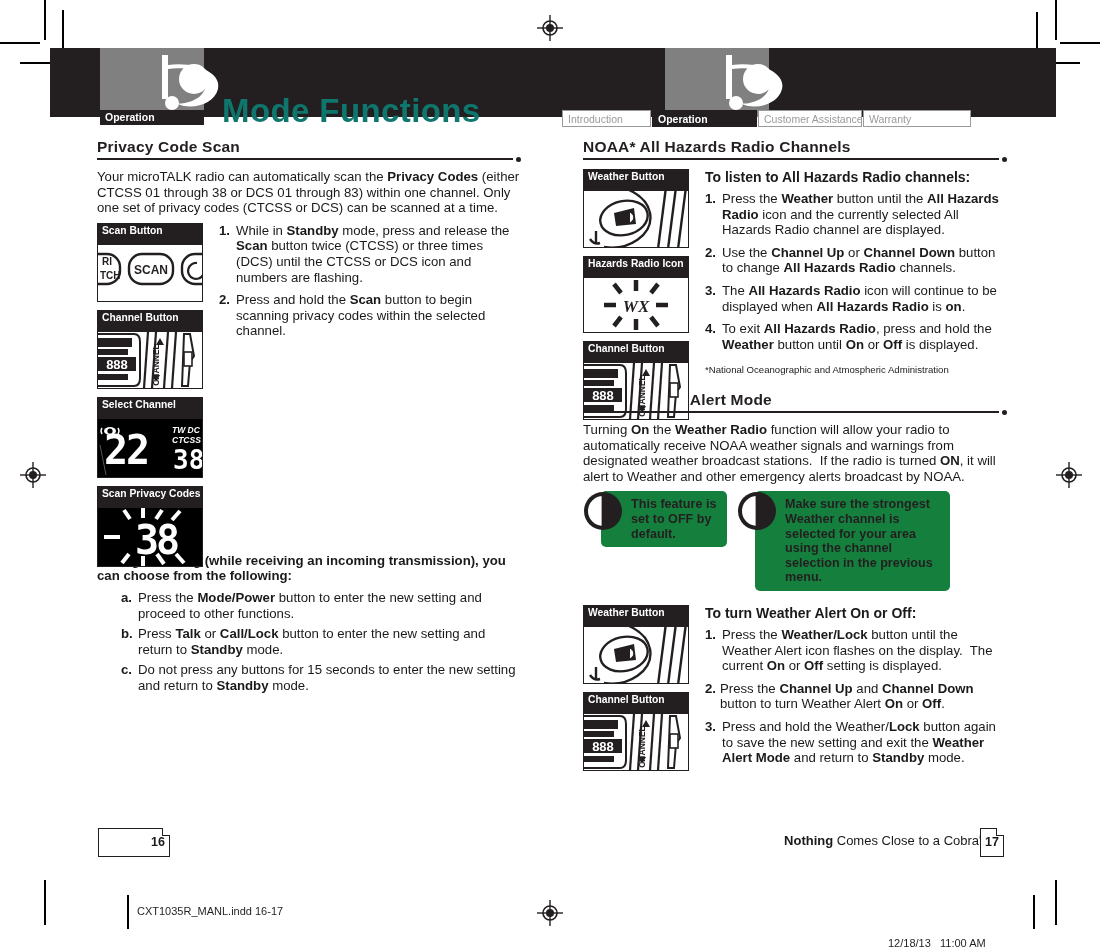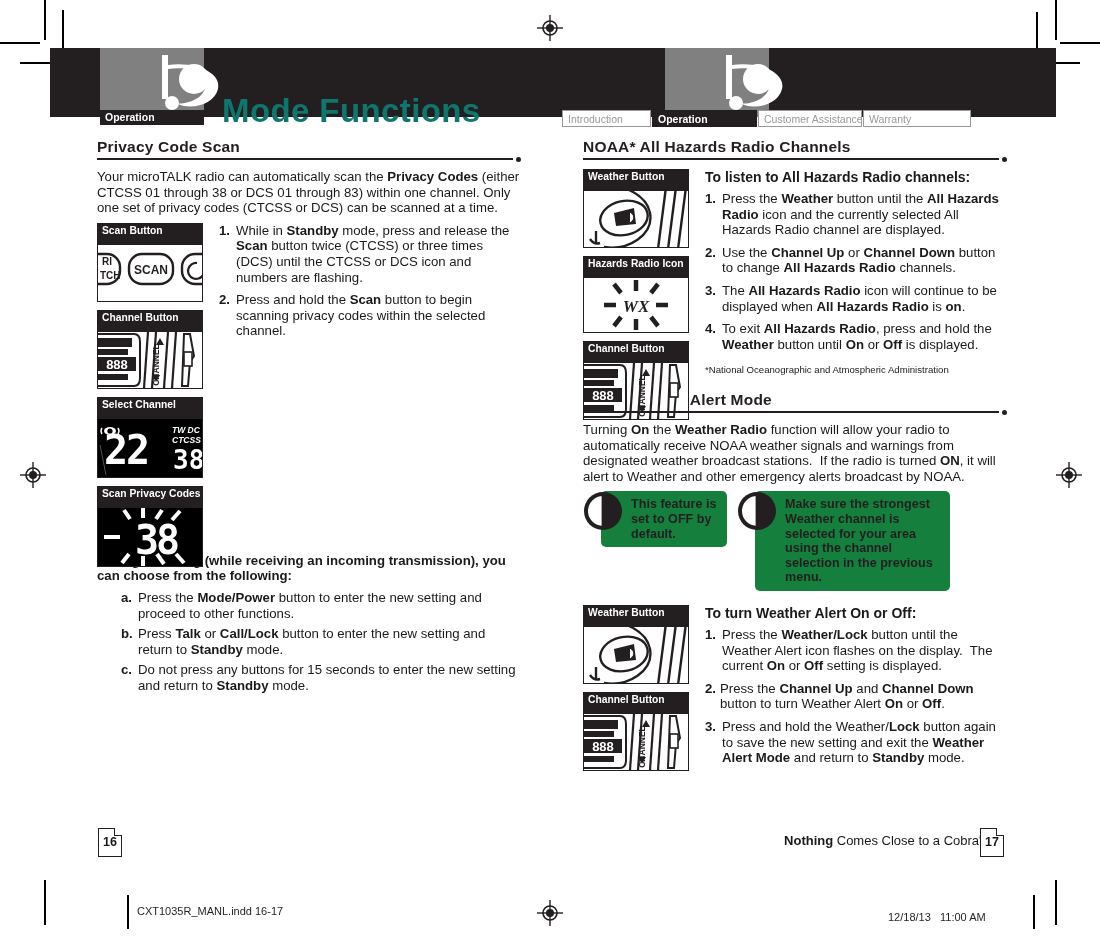--- a/index.html
+++ b/index.html
@@ -515,32 +515,32 @@
           <li><span class="num">1.</span>Press the <b>Weather/Lock</b> button until the Weather Alert icon flashes on the display.&nbsp; The current <b>On</b> or <b>Off</b> setting is displayed.</li>
           <li style="padding-left:15px;"><span class="num">2.</span>Press the <b>Channel Up</b> and <b>Channel Down</b> button to turn Weather Alert <b>On</b> or <b>Off</b>.</li>
           <li><span class="num">3.</span>Press and hold the Weather/<b>Lock</b> button again to save the new setting and exit the <b>Weather Alert Mode</b> and return to <b>Standby</b> mode.</li>
         </ol>
       </div>
 
     </div>
 
   </div>
 
-  <div class="pagenum" style="left:98px;top:828px;">
+  <div class="pagenum" style="left:98px;top:828px;padding-left:48px;">
     <div class="fold"></div>
     <span>16</span>
   </div>
 
   <div class="tagline">
     <b>Nothing</b><span> Comes Close to a Cobra</span><sup style="font-size:8px;">®</sup>
   </div>
 
   <div class="pagenum" style="left:980px;top:828px;">
     <div class="fold"></div>
     <span>17</span>
   </div>
 
   <div class="printinfo" style="left:137px;top:905px;">CXT1035R_MANL.indd   16-17</div>
-  <div class="printinfo" style="left:888px;top:911px;">
+  <div class="printinfo" style="left:888px;top:937px;">
     <span>12/18/13</span>&nbsp;&nbsp;&nbsp;<span>11:00 AM</span>
   </div>
 
 </div>
 
 </body></html>

